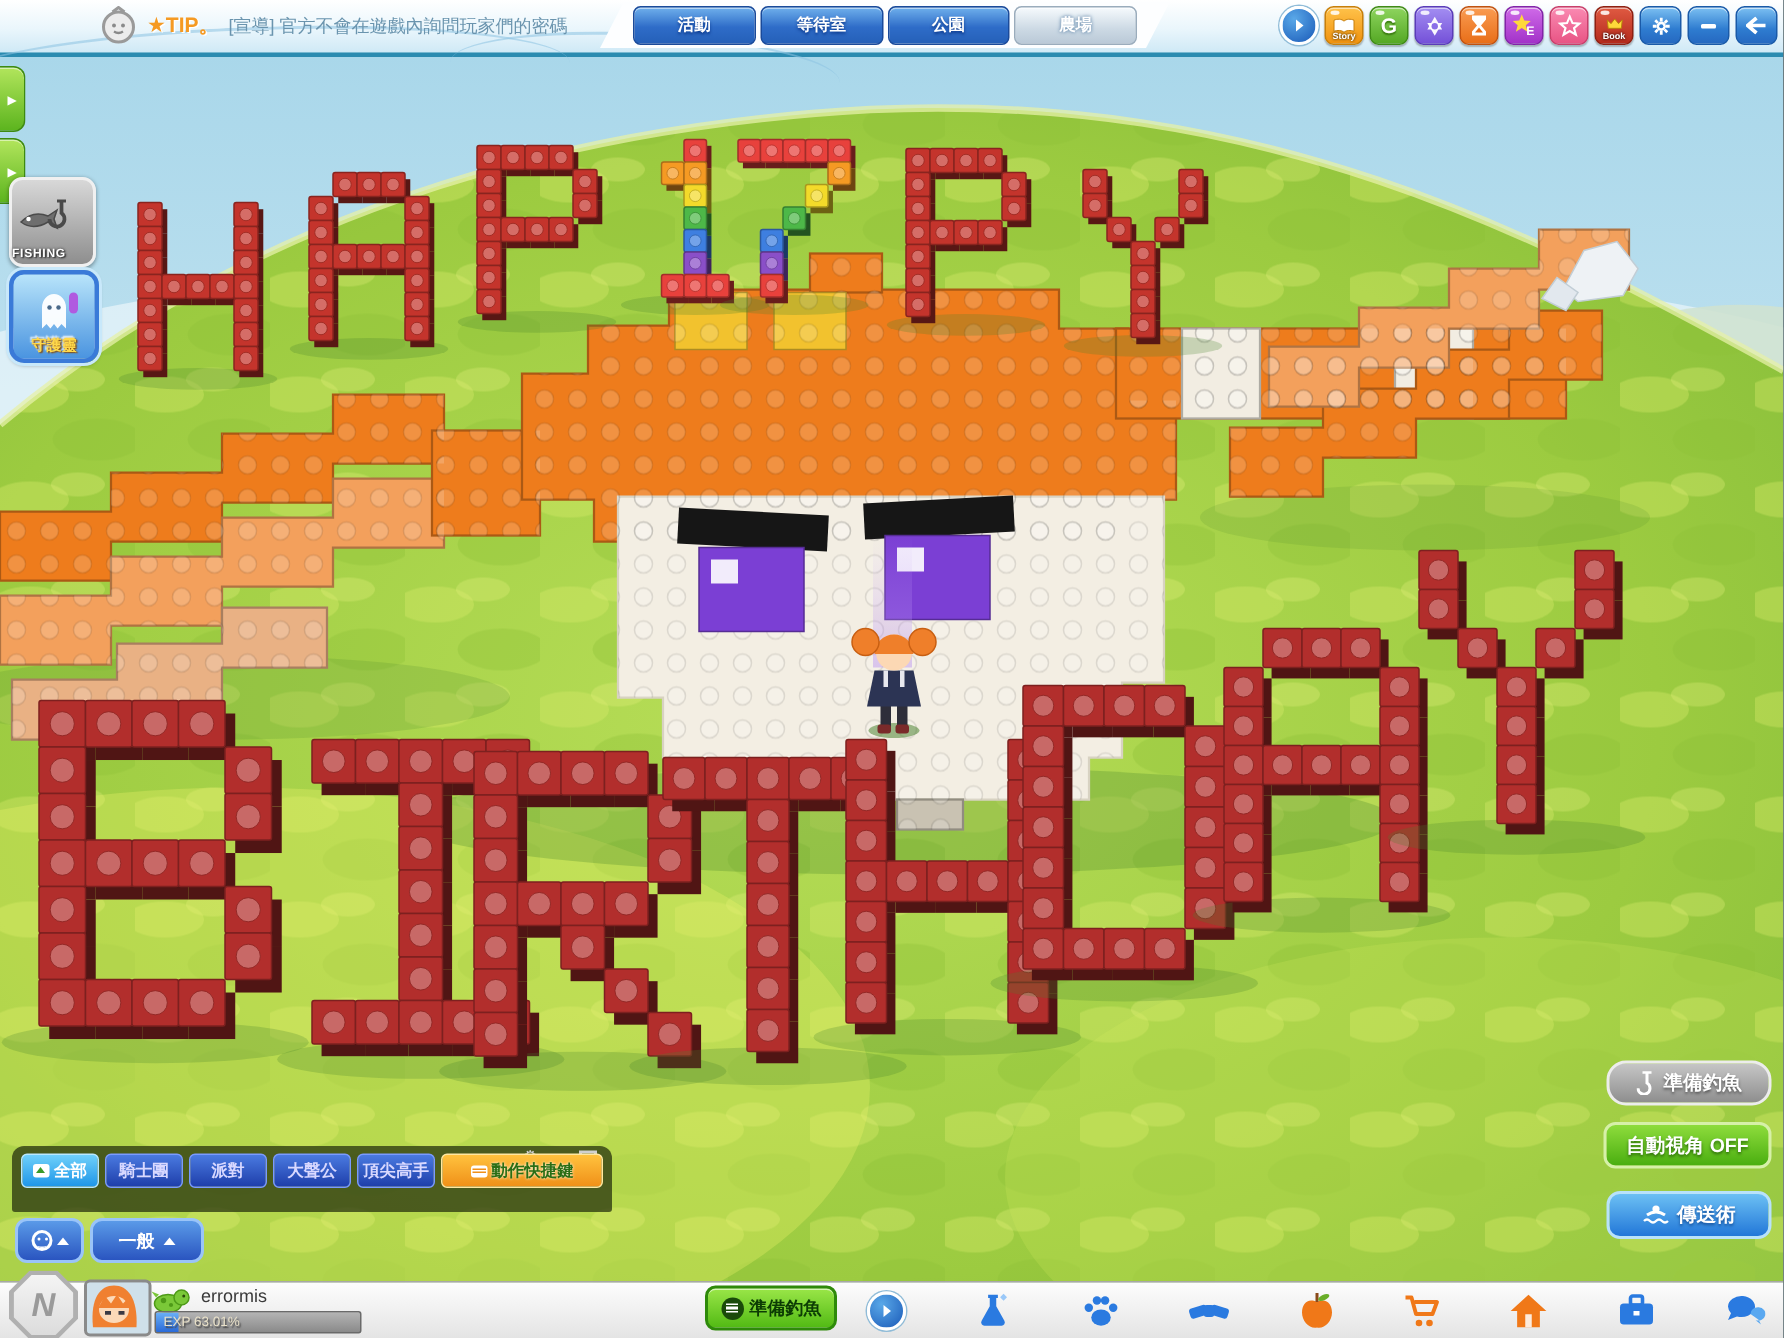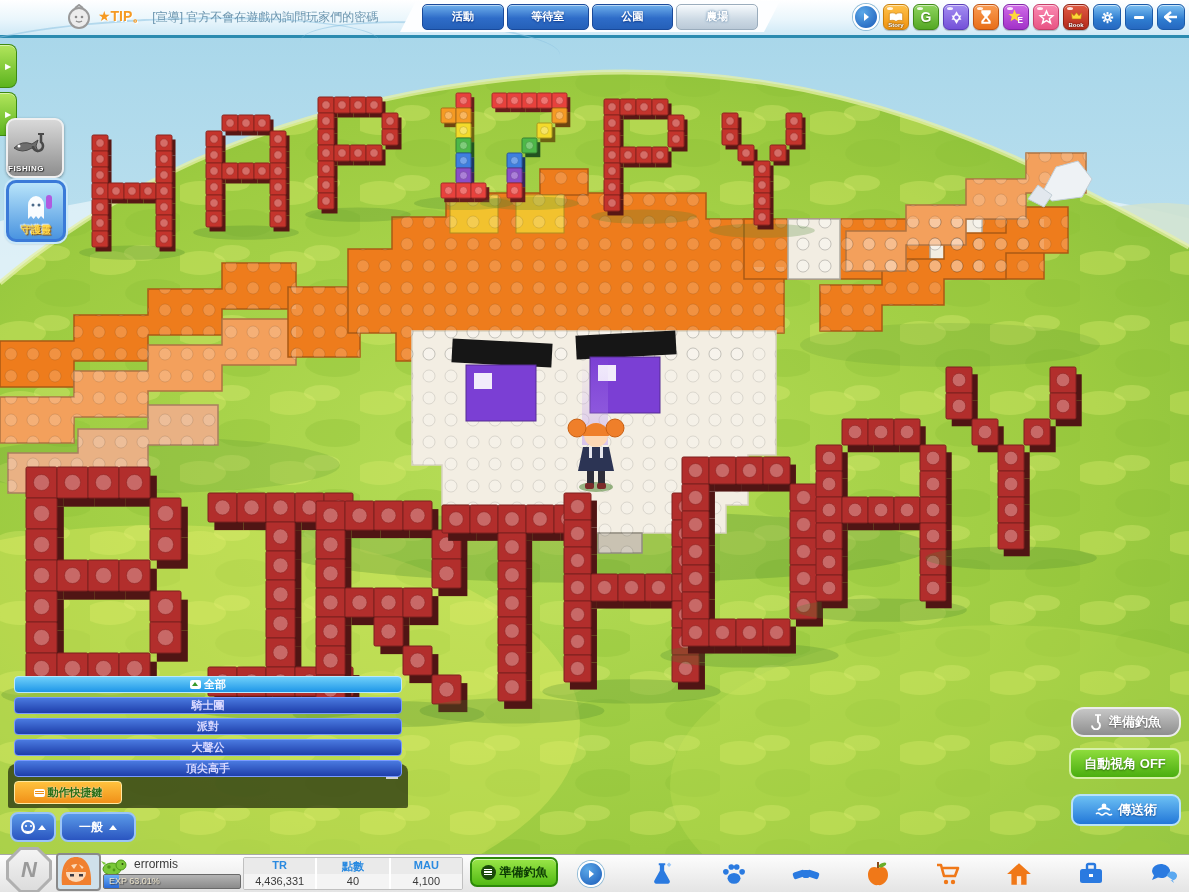--- a/index.html
+++ b/index.html
@@ -75,21 +75,21 @@
   .rb-teleport{right:8px;top:794px;width:106px;height:28px;border-radius:9px;
     background:linear-gradient(#6cc0f4,#2277d8);border:2px solid #b8e2fa;text-shadow:0 1px 2px #14509a;}
 
   
   .chat-panel{position:absolute;left:8px;top:764px;width:400px;height:44px;
     background:rgba(24,32,8,.68);border-radius:8px 8px 2px 2px;z-index:20;}
   .chat-controls{position:absolute;top:2px;right:10px;display:flex;gap:9px;align-items:center;height:12px;}
   .cc{color:#d0d0d0;font-size:10px;line-height:10px;cursor:pointer;}
   .cc-min{width:10px;height:0;border-top:2px solid #d0d0d0;margin-top:7px;}
   .cc-max{width:8px;height:8px;border:2px solid #d0d0d0;margin-top:2px;}
-  .chat-tabs{position:absolute;left:6px;right:6px;bottom:4px;display:flex;gap:4px;flex-direction:column;}
+  .chat-tabs{position:absolute;left:6px;right:6px;bottom:16px;display:flex;gap:4px;}
   .chat-tab{flex:1;height:21px;border-radius:4px;background:linear-gradient(#4a7ae0,#1e3eaa);
     border:1px solid #7a9aff;color:#d8d8ff;font-size:11px;font-weight:bold;display:flex;
     align-items:center;justify-content:center;gap:3px;cursor:pointer;}
   .chat-tab.active{background:linear-gradient(#6fd0fa,#1e96e8);color:#fff;border-color:#b8e8ff;}
   .chat-action{flex:none;width:106px;background:linear-gradient(#ffc23e,#f09018);border:1px solid #ffe8a0;
     color:#2a6e14;text-shadow:0 0 2px #fff;}
   .mini-img{width:11px;height:9px;background:#fff;border-radius:2px;position:relative;}
   .mini-img::after{content:'';position:absolute;left:2px;top:2px;border-left:3px solid transparent;
     border-right:3px solid transparent;border-bottom:4px solid #3a9a2a;}
   .mini-kbd{width:11px;height:8px;background:#fff;border-radius:2px;display:flex;flex-direction:column;
@@ -1113,34 +1113,20 @@
       <circle cx="22.5" cy="7" r="1" fill="#2a4a0a"></circle>
       <circle cx="9" cy="10" r="1.8" fill="#4e9a18"></circle>
         <circle cx="14" cy="13" r="1.4" fill="#4e9a18"></circle>
       <path d="M4,8 L1,4 6,6 Z" fill="#7ac838"></path>
     </svg>
     <span class="username">errormis</span>
     <div class="exp-bar">
       <div class="exp-fill" style="width: 10.82%;"></div>
       <span class="exp-text">EXP 63.01%</span>
     </div>
-    <div class="stats">
-      <div class="stat">
-        <span class="stat-label">TR</span>
-        <span class="stat-value">4,436,331</span>
-      </div>
-      <div class="stat">
-        <span class="stat-label">點數</span>
-        <span class="stat-value">40</span>
-      </div>
-      <div class="stat">
-        <span class="stat-label">MAU</span>
-        <span class="stat-value">4,100</span>
-      </div>
-    </div>
     <div class="recharge-btn">
       <span class="recharge-icon">
           <i></i>
           <i></i>
           <i></i>
         </span>
       <span>準備釣魚</span>
     </div>
     <div class="footer-icons">
       <div class="f-icon circle-btn">

